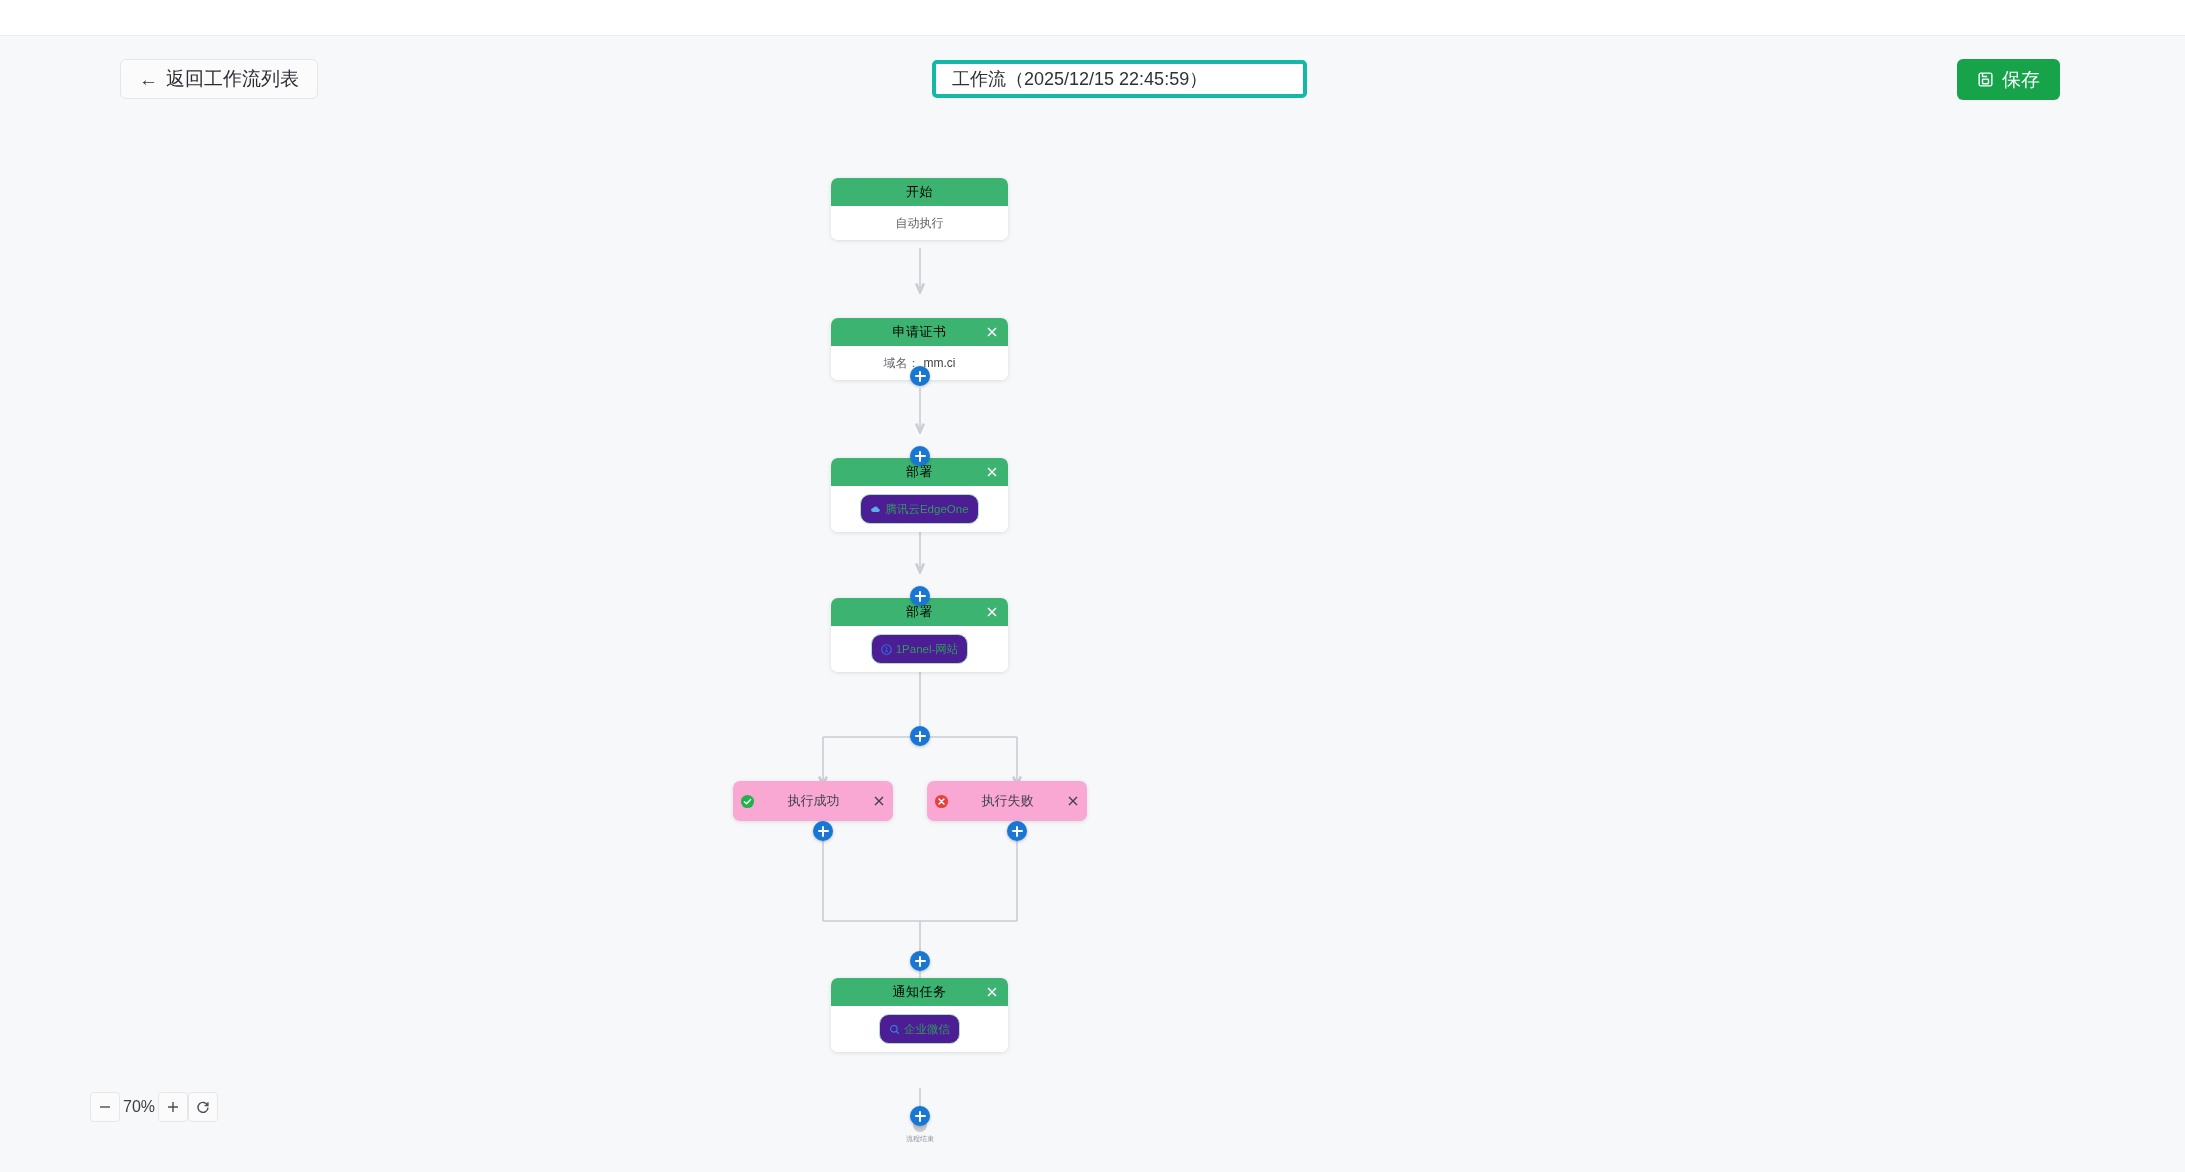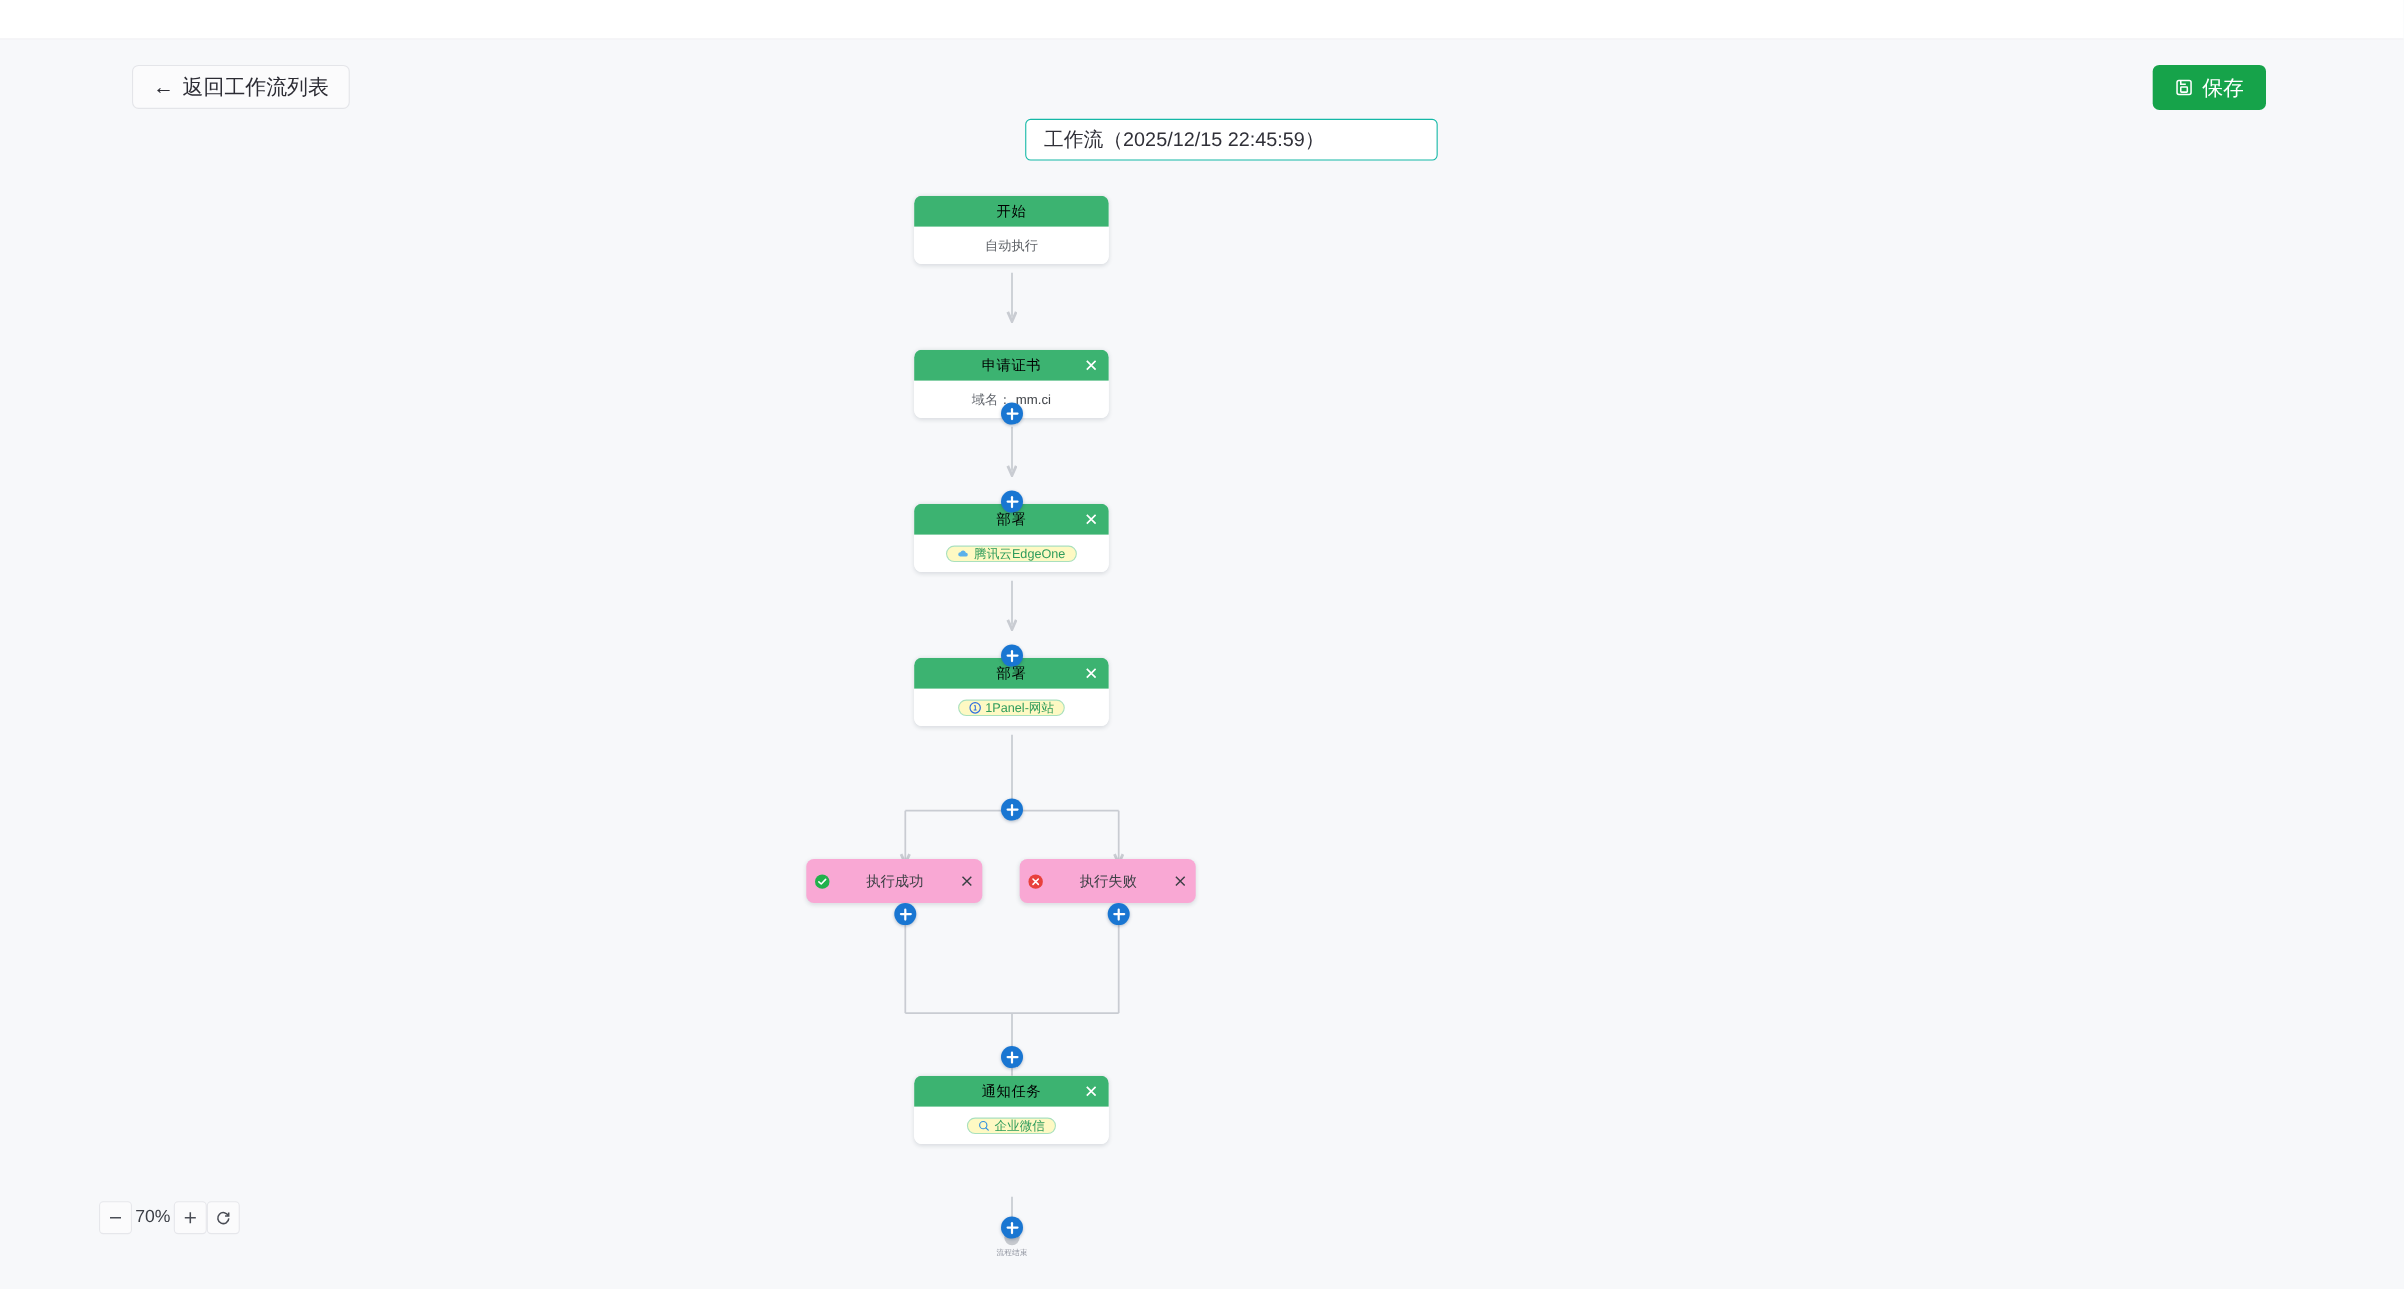--- a/index.html
+++ b/index.html
@@ -32,28 +32,27 @@
     font-size: 19px; color: #2c2c34;
     cursor: pointer;
     white-space: nowrap;
   }
   .back-arrow { font-size: 19px; line-height: 1; color: #2c2c34; }
 
   .title-box {
     position: absolute; left: 932px; top: 24px;
     width: 375px; height: 38px;
     background: #ffffff;
-    border: 1px solid #14b8a6;
+    border: 4px solid #14b8a6;
     border-radius: 5px;
     display: flex; align-items: center;
     padding: 0 16px;
     font-size: 18px; color: #303038;
     cursor: text;
     white-space: nowrap;
-    margin-top: 48px;
   }
 
   .save-btn {
     position: absolute; right: 125px; top: 23px;
     height: 41px; padding: 0 20px;
     display: flex; align-items: center; gap: 8px;
     background: #16a34a;
     border: none; border-radius: 6px;
     color: #ffffff; font-size: 19px;
     cursor: pointer;
@@ -104,24 +103,24 @@
     display: flex; align-items: center; justify-content: center;
     font-size: 12px; color: #5f6368;
     padding: 8px 6px;
     background: #fff;
   }
   .node-body .label { color: #62666d; }
   .node-body .value { color: #3f4247; margin-left: 4px; }
 
   .tag {
     display: inline-flex; align-items: center; gap: 4px;
-    height: 15px;
+    height: 30px;
     padding: 0 9px;
     border: 1px solid #a9e0bd;
-    background: #fef9c3;
+    background: #4c1d95;
     border-radius: 10px;
     font-size: 11.5px;
     color: #2f9c5c;
     white-space: nowrap;
   }
   .tag-ico { width: 11px; height: 11px; display:block; flex: 0 0 auto; }
 
   
   .cond-node {
     position: absolute;

